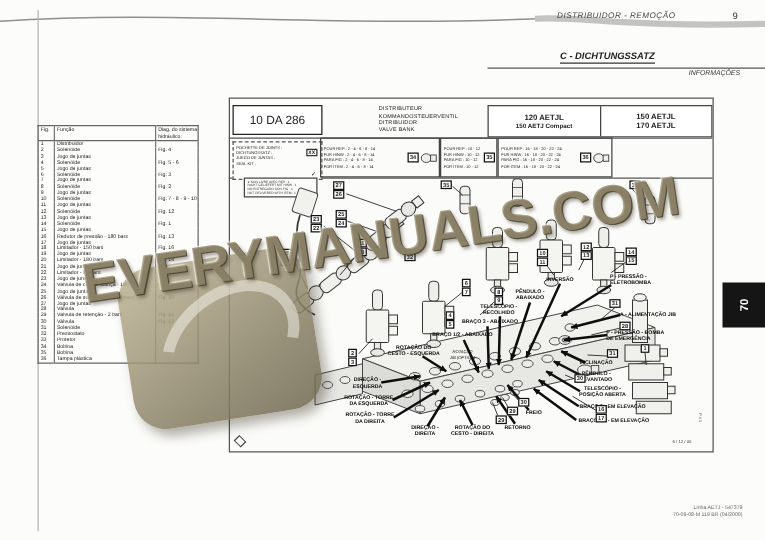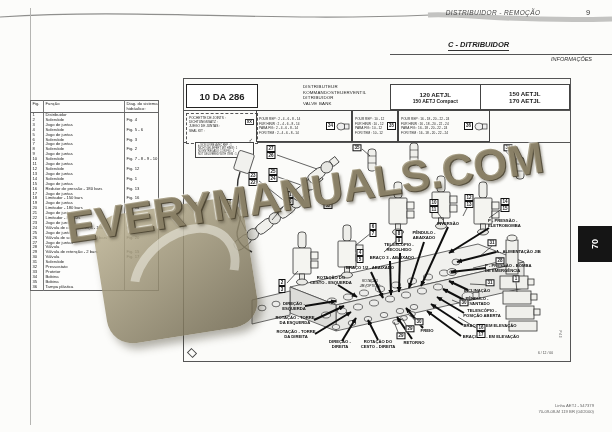--- a/index.html
+++ b/index.html
@@ -27,21 +27,21 @@
   table.parts th{border-bottom:0.7px solid #666;vertical-align:top;padding-top:1px;height:10px;}
   table.parts th:first-child,table.parts td:first-child{border-left:none;}
   col.c-fig{width:13px;} col.c-fun{width:81px;} col.c-diag{width:34px;}
   .pre{white-space:pre-line !important;}
 
   
   .frame{left:183px;top:78px;width:386px;height:282px;border:1px solid #555;background:#fbfbf9;}
   .band1{left:183px;top:110px;width:387px;border-top:0.8px solid #555;}
   .band2{left:183px;top:142px;width:387px;border-top:0.8px solid #555;}
   .code-box{left:186px;top:84px;width:70px;height:22px;border:1.6px solid #222;display:flex;
-            align-items:center;justify-content:center;font-size:9.5px;font-weight:bold;background:#fff;}
+            align-items:center;justify-content:center;font-size:9.5px;font-weight:normal;background:#fff;}
   .prod-names{left:303px;top:84px;font-size:4.4px;line-height:5.6px;letter-spacing:.2px;color:#222;}
   .models{left:390px;top:84px;width:178px;height:24px;border:0.9px solid #444;display:flex;background:#fff;}
   .mcell{flex:1;display:flex;flex-direction:column;align-items:center;justify-content:center;}
   .mcell.rgt{border-left:0.9px solid #444;}
   .m1{font-size:6.2px;font-weight:bold;} .m2{font-size:5px;font-weight:bold;}
 
   .sealkit{left:186px;top:113px;width:66px;height:26px;border:1px dashed #555;padding:1.5px 2px;
            font-size:3.2px;line-height:4.4px;color:#222;background:#fcfcfa;}
   .xxbox{position:absolute;right:3px;top:5px;border:0.7px solid #333;font-size:4px;font-weight:bold;
          padding:0 1px;background:#fff;}
@@ -100,21 +100,21 @@
 <body>
 
 <div class="page">
 
   <svg class="abs" style="left:0;top:0;width:612px;height:30px" viewBox="0 0 612 30">
     <path d="M0,17 C140,8 260,22 430,15" stroke="#8f8f8d" stroke-width="1.2" fill="none"></path>
     <path d="M428,15 C470,13 500,22 612,19" stroke="#c3c3c1" stroke-width="5" fill="none"></path>
   </svg>
   <div class="abs hdr-title">DISTRIBUIDOR - REMOÇÃO</div>
   <div class="abs hdr-page">9</div>
-  <div class="abs sec-title">C - DITRIBUIDOR</div>
+  <div class="abs sec-title">C - DICHTUNGSSATZ</div>
   <div class="abs sec-rule"></div>
   <div class="abs sec-sub">INFORMAÇÕES</div>
   <div class="abs left-rule"></div>
 
   <table class="parts">
     <colgroup>
         <col class="c-fig">
         <col class="c-fun">
         <col class="c-diag">
       </colgroup>

